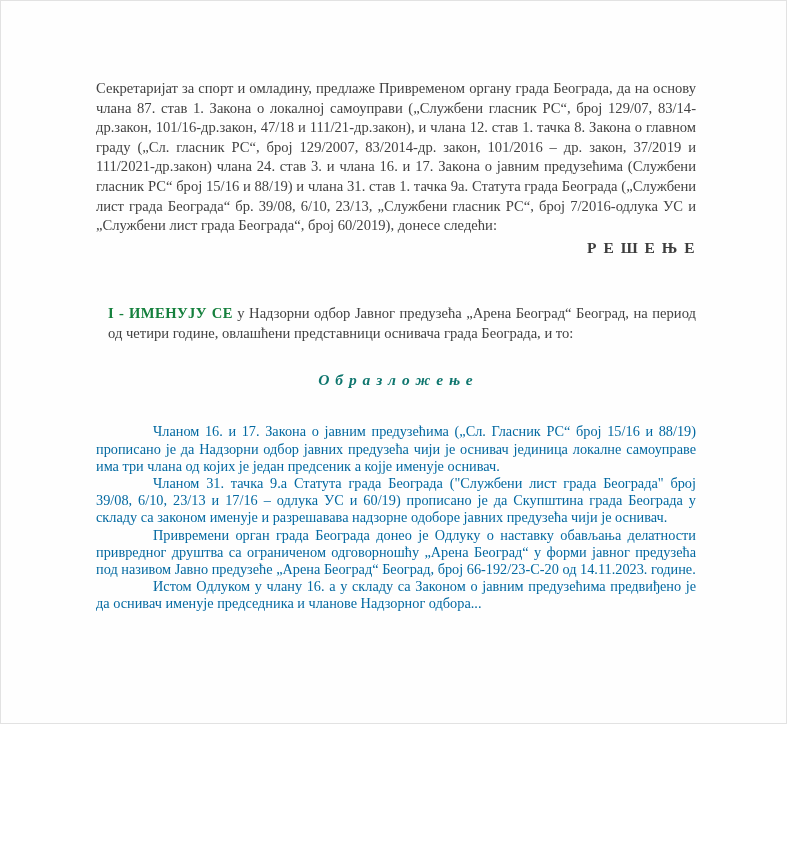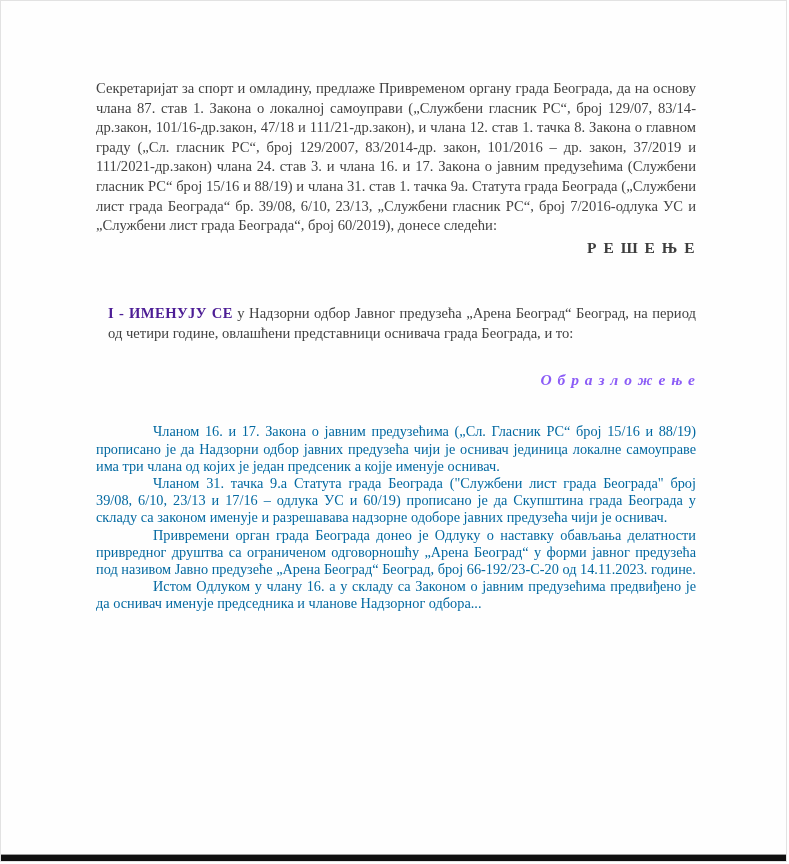--- a/index.html
+++ b/index.html
@@ -9,21 +9,21 @@
   }
   body {
     width: 789px;
     height: 864px;
     overflow: hidden;
     font-family: "Liberation Serif", "DejaVu Serif", serif;
   }
   .page {
     position: relative;
     width: 787px;
-    height: 862px;
+    height: 724px;
     border: 1px solid #e2e2e2;
     background: #fefefe;
     overflow: hidden;
     box-sizing: border-box;
   }
   .content {
     padding: 78px 90px 0 95px;
     color: #424242;
   }
   .intro {
@@ -43,48 +43,48 @@
     color: #3d3d3d;
   }
   .imenuju {
     margin: 0 0 12px 12px;
     font-size: 14.6px;
     line-height: 19.8px;
     text-align: justify;
   }
   .imenuju strong {
     letter-spacing: 0.4px;
-    color: #4c1d95;
+    color: #15803d;
   }
   .appointments {
     margin-left: 58px;
     font-size: 14.6px;
     line-height: 20.4px;
     color: #454545;
   }
   .appt-label {
     font-weight: bold;
     color: #3a3a3a;
   }
   .appt-row {
     display: flex;
   }
   .appt-marker {
     flex: 0 0 24px;
     width: 24px;
   }
   .obraz {
     margin: 27px 0 33px 0;
-    text-align: right;
+    text-align: center;
     font-weight: bold;
     font-style: italic;
     font-size: 15.5px;
     line-height: 20px;
     letter-spacing: 1px;
-    color: #8b5cf6;
+    color: #0f766e;
   }
   .body-para {
     margin: 0;
     font-size: 14.3px;
     line-height: 17.2px;
     text-align: justify;
     text-justify: inter-word;
     text-indent: 57px;
     color: #0369a1;
   }

